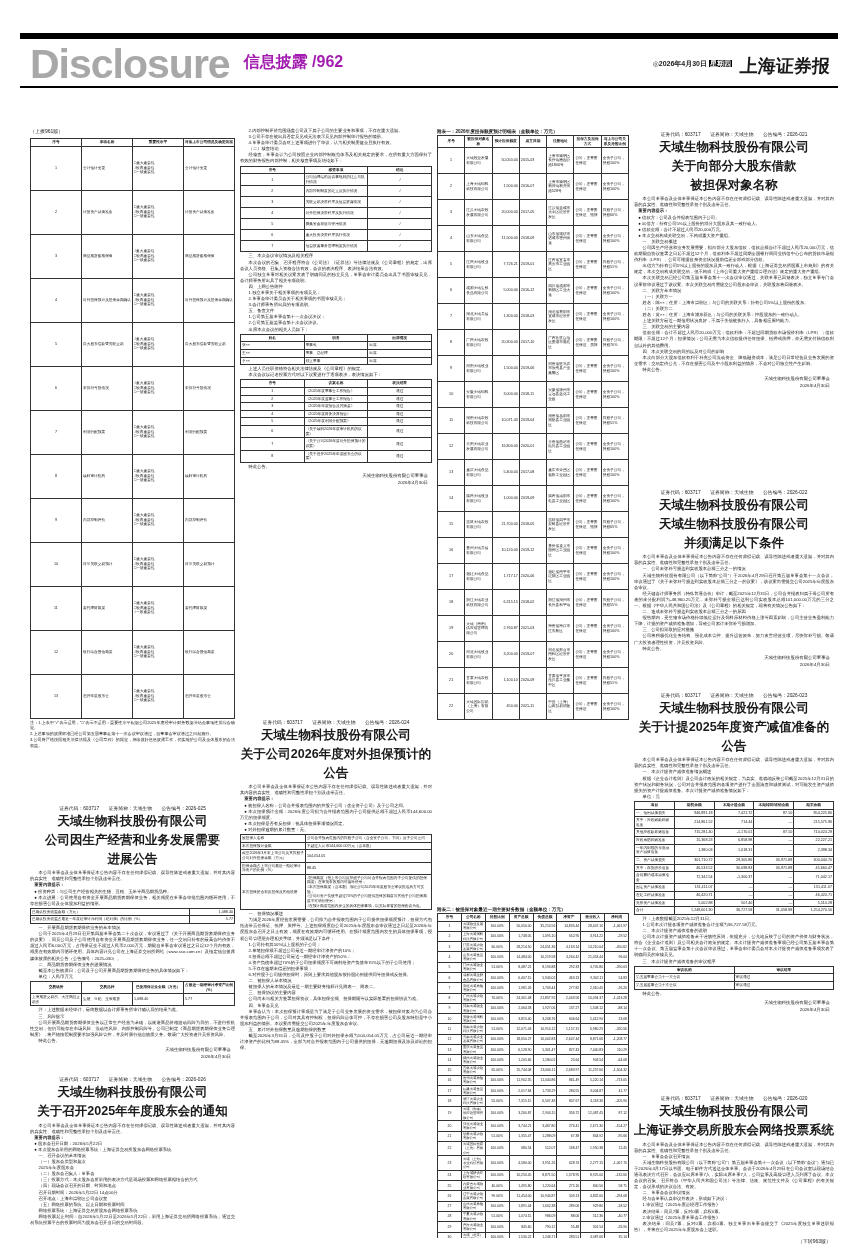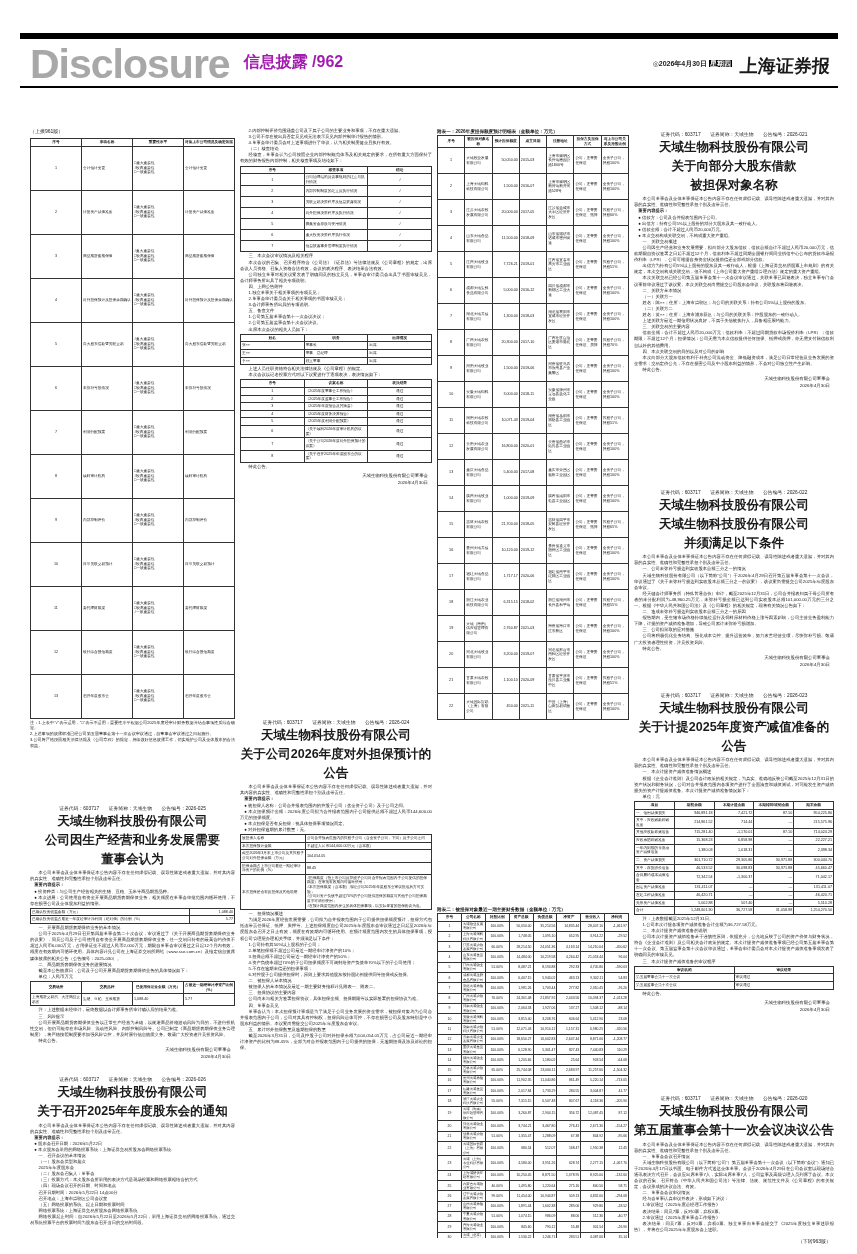--- a/index.html
+++ b/index.html
@@ -199,21 +199,21 @@
             <p class="micro note">2.上述事项的披露标准已经公司第五届董事会第十一次会议审议通过，自董事会审议通过之日起施行。</p>
             <p class="micro note">3.公司将严格按照相关法律法规及《公司章程》的规定，持续做好信息披露工作，切实维护公司及全体股东的合法权益。</p>
           </div>
       </section>
 
       <section class="blk" style="height:268px">
         <div class="code">证券代码：603717　　证券简称：天域生物　　公告编号：2026-025</div>
         <h2 class="title">
             <div>天域生物科技股份有限公司</div>
             <div>公司因生产经营和业务发展需要</div>
-            <div>董事会认为</div>
+            <div>进展公告</div>
           </h2>
         <p class="micro">本公司董事会及全体董事保证本公告内容不存在任何虚假记载、误导性陈述或者重大遗漏，并对其内容的真实性、准确性和完整性承担个别及连带责任。</p>
         <p class="micro hd">重要内容提示：</p>
         <div>
             <p class="micro bl">● 投资种类：与公司生产经营相关的生猪、豆粕、玉米等商品期货品种。</p>
             <p class="micro bl">● 本次进展：公司使用自有资金开展商品期货套期保值业务，相关额度在董事会审批范围内循环使用，不存在损害公司及全体股东利益的情形。</p>
           </div>
         <table class="tb tsum">
           <tbody>
               <tr>
@@ -1250,21 +1250,21 @@
         <div class="sign">
           <div>天域生物科技股份有限公司董事会</div>
           <div>2026年4月30日</div>
         </div>
       </section>
 
       <section class="blk" style="height:150px">
         <div class="code">证券代码：603717　　证券简称：天域生物　　公告编号：2026-020</div>
         <h2 class="title">
             <div>天域生物科技股份有限公司</div>
-            <div>第五届董事会第十一次会议决议公告</div>
+            <div>上海证券交易所股东会网络投票系统</div>
           </h2>
         <p class="micro">本公司董事会及全体董事保证本公告内容不存在任何虚假记载、误导性陈述或者重大遗漏，并对其内容的真实性、准确性和完整性承担个别及连带责任。</p>
         <div>
             <p class="micro">一、董事会会议召开情况</p>
             <p class="micro">天域生物科技股份有限公司（以下简称“公司”）第五届董事会第十一次会议（以下简称“会议”）通知已于2026年4月17日以书面、电子邮件方式送达全体董事。会议于2026年4月29日在公司会议室以现场结合通讯表决方式召开，会议应出席董事7人，实际出席董事7人，公司监事及高级管理人员列席了会议。本次会议的召集、召开符合《中华人民共和国公司法》等法律、法规、规范性文件及《公司章程》的有关规定，会议形成的决议合法、有效。</p>
             <p class="micro">二、董事会会议审议情况</p>
             <p class="micro">经与会董事认真审议并表决，形成如下决议：</p>
             <p class="micro">1.审议通过《2025年度总经理工作报告》</p>
             <p class="micro">表决结果：同意7票，反对0票，弃权0票。</p>
             <p class="micro">2.审议通过《2025年度董事会工作报告》</p>

